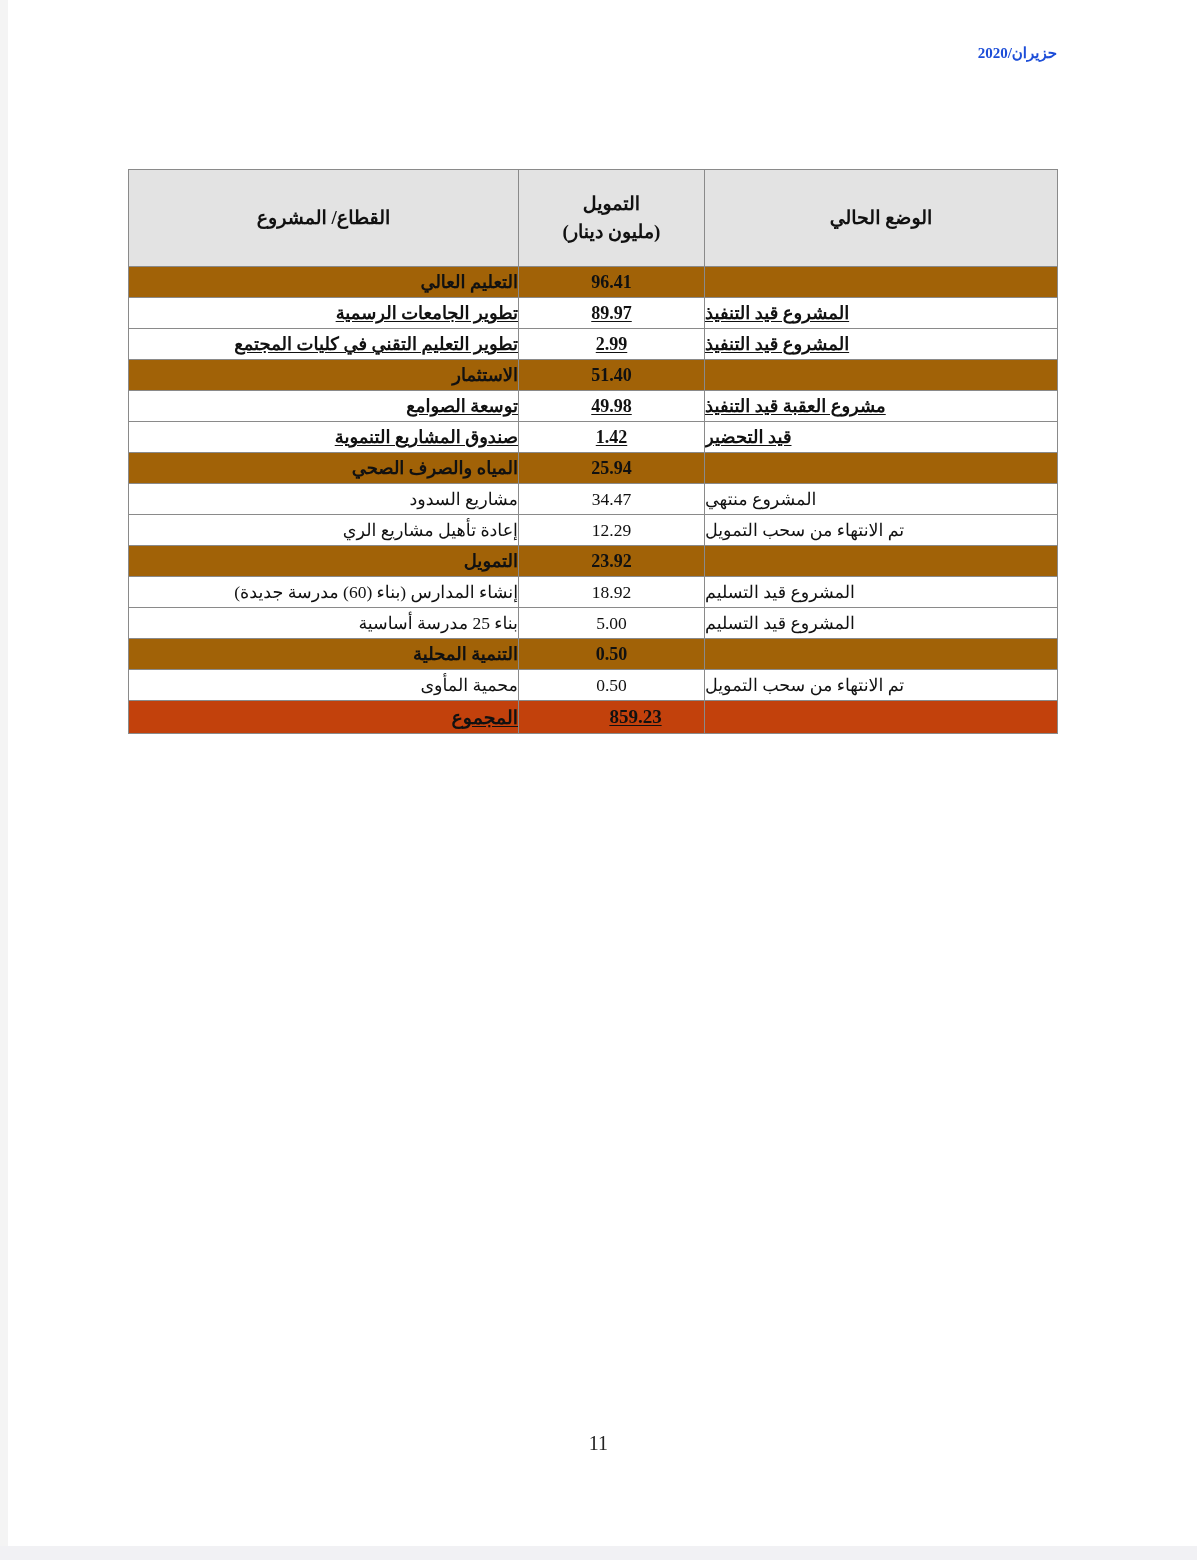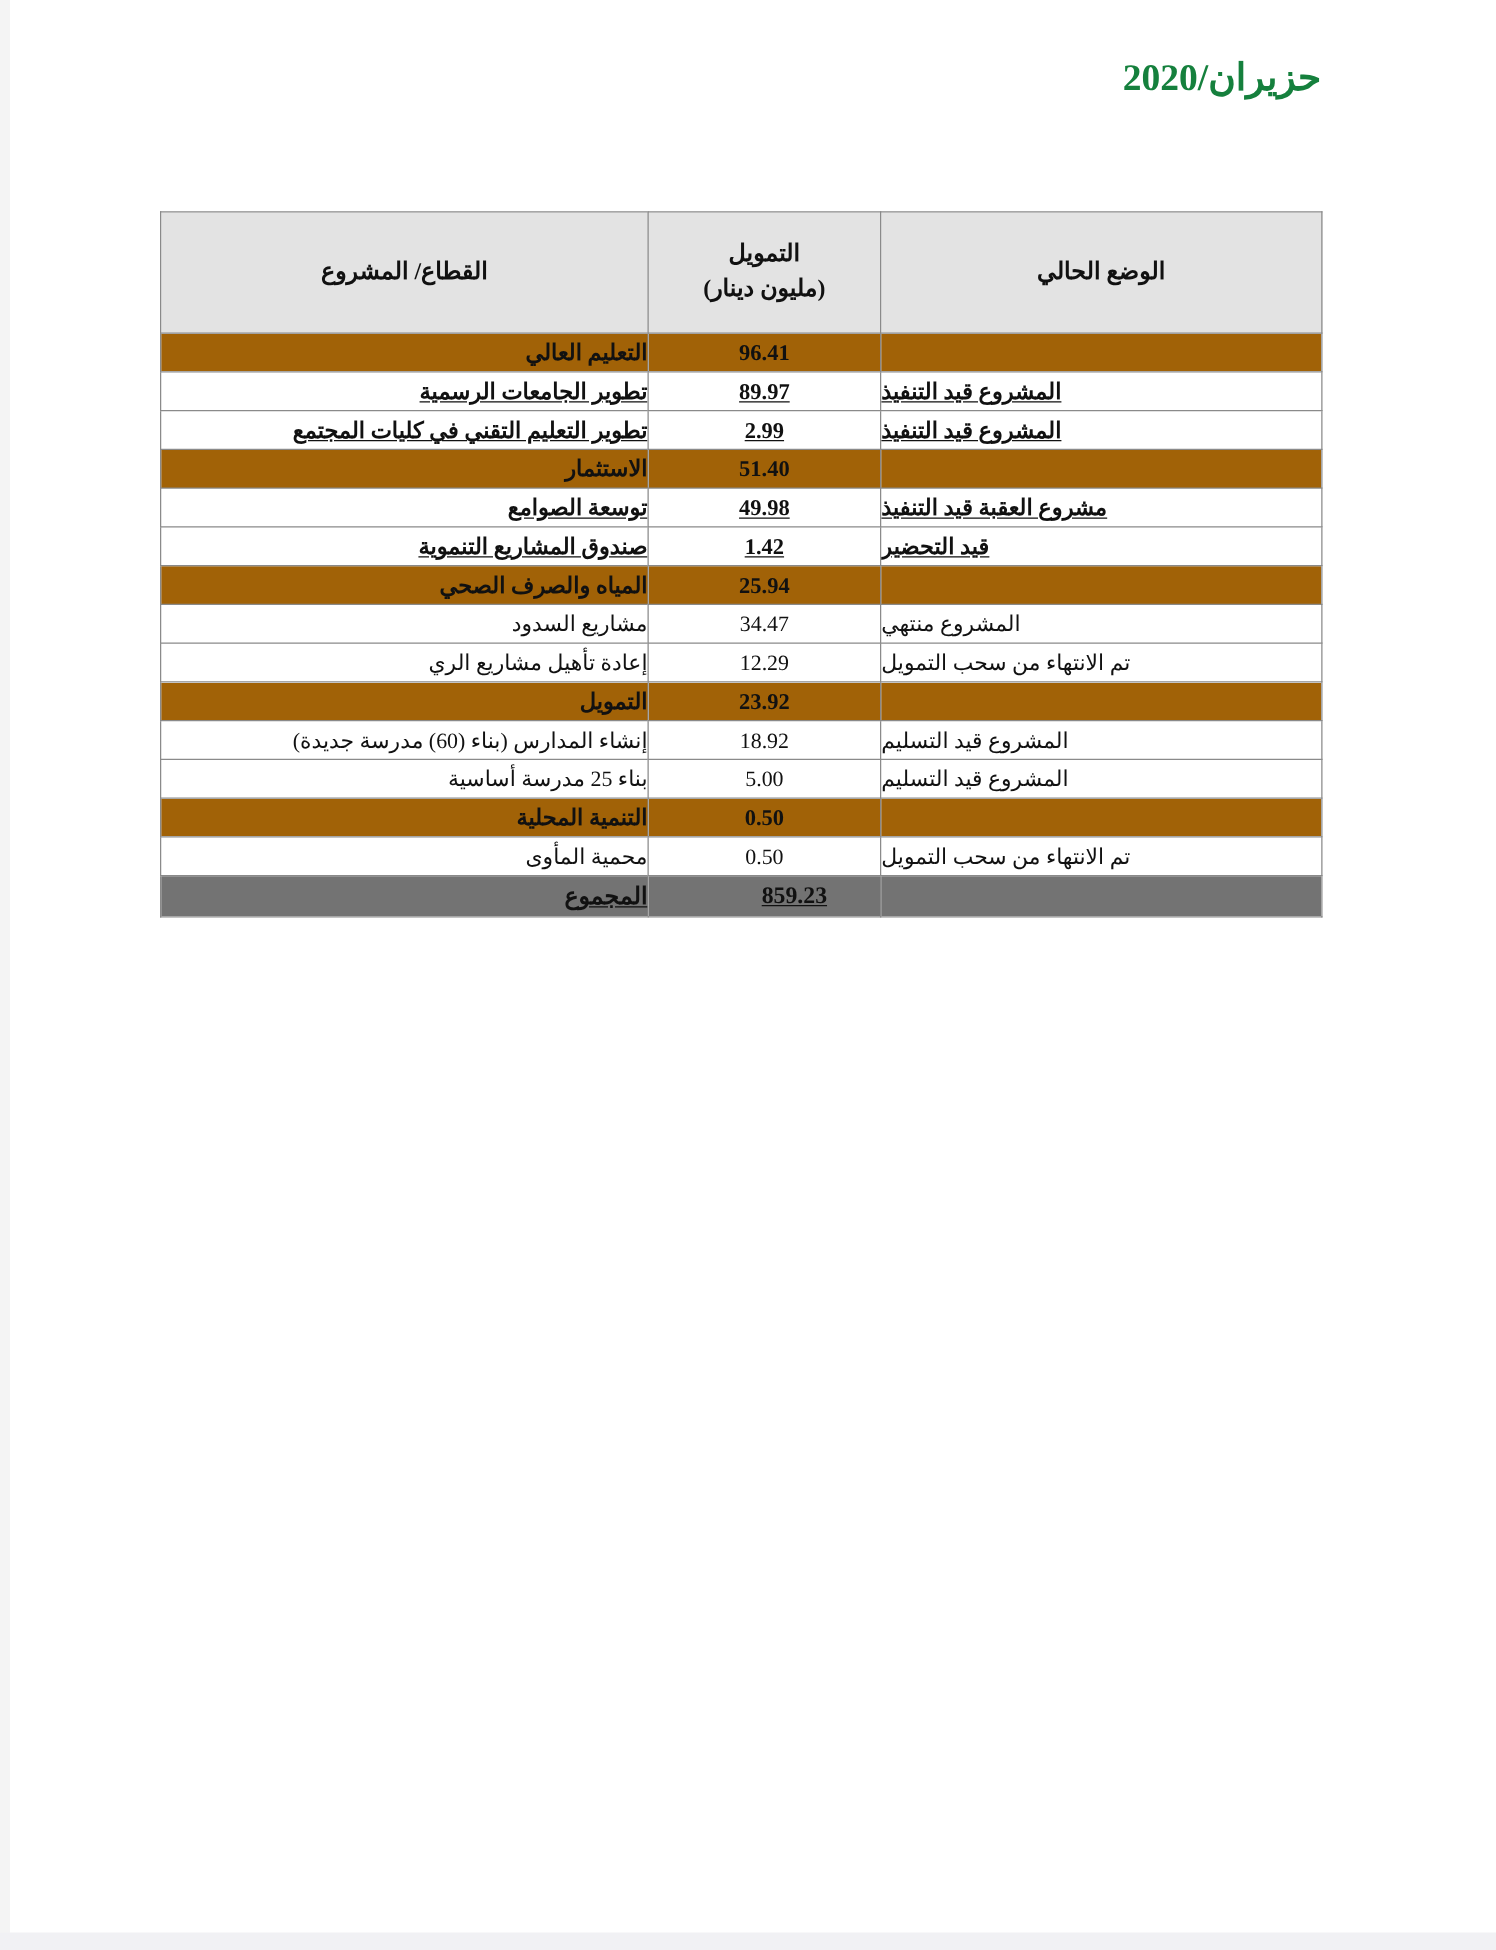--- a/index.html
+++ b/index.html
@@ -31,22 +31,22 @@
   }
 
   
   .doc-header {
     position: absolute;
     top: 44px;
     right: 140px;
     direction: rtl;
     font-family: "Liberation Serif", "DejaVu Serif", serif;
     font-weight: bold;
-    font-size: 30px;
-    color: #15803d;
+    font-size: 15px;
+    color: #1d4ed8;
     letter-spacing: 0px;
   }
 
   
   .table-wrap {
     position: absolute;
     top: 169px;
     left: 129px;
     width: 929px;
     direction: rtl;
@@ -111,21 +111,21 @@
     text-decoration: underline;
     text-underline-offset: 2px;
   }
   tr.emph td { font-size: 18px; }
 
   
   tr.plain td { font-weight: normal; font-size: 17.5px; }
 
   
   tr.total td {
-    background: #737373;
+    background: #c2410c;
     font-weight: bold;
     font-size: 19px;
     height: 32px;
     padding-left: 48px;
   }
   tr.total td.c-proj span,
   tr.total td.c-fund span {
     text-decoration: underline;
     text-underline-offset: 2px;
   }
@@ -242,15 +242,16 @@
           </tr>
           <tr class="total">
             <td class="cell c-stat"><span></span></td>
             <td class="cell c-fund"><span>859.23</span></td>
             <td class="cell c-proj"><span>المجموع</span></td>
           </tr>
         </tbody>
     </table>
   </div>
 
+  <div class="page-number">11</div>
 
   <div class="page-edge-bottom"></div>
 </div>
 
 </body></html>

